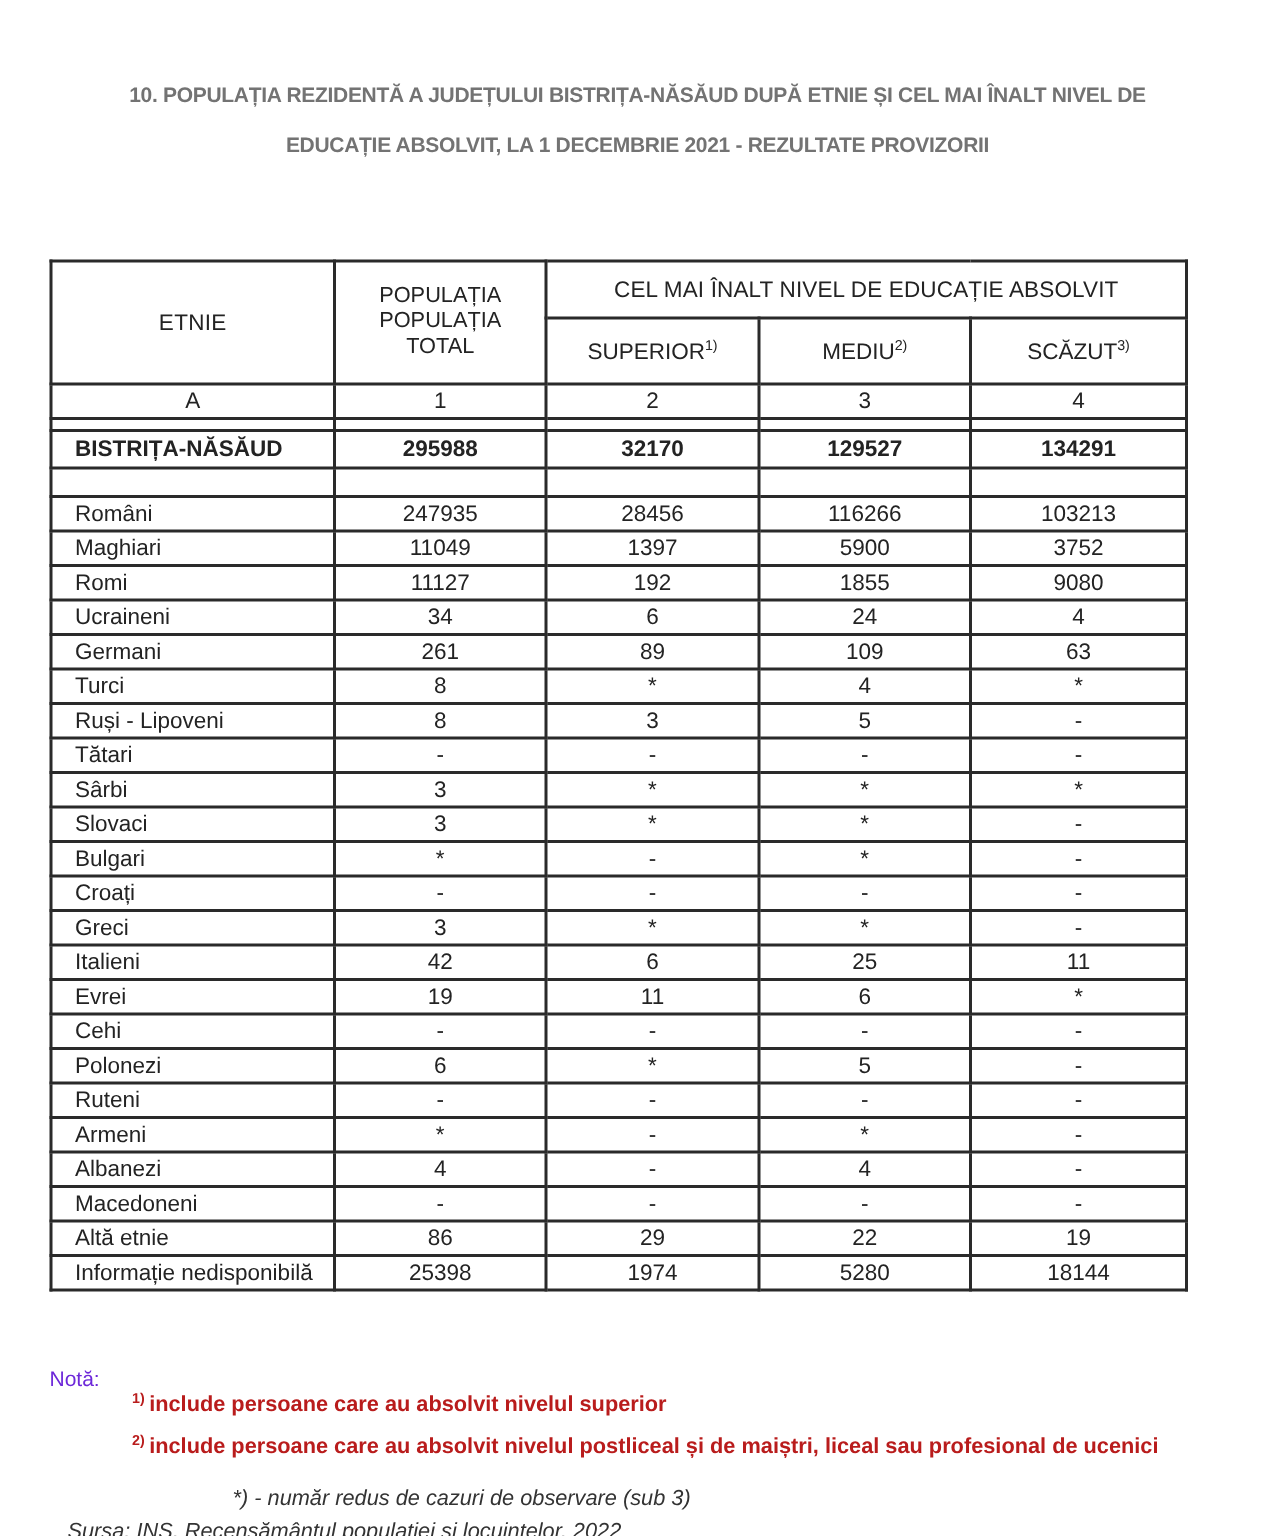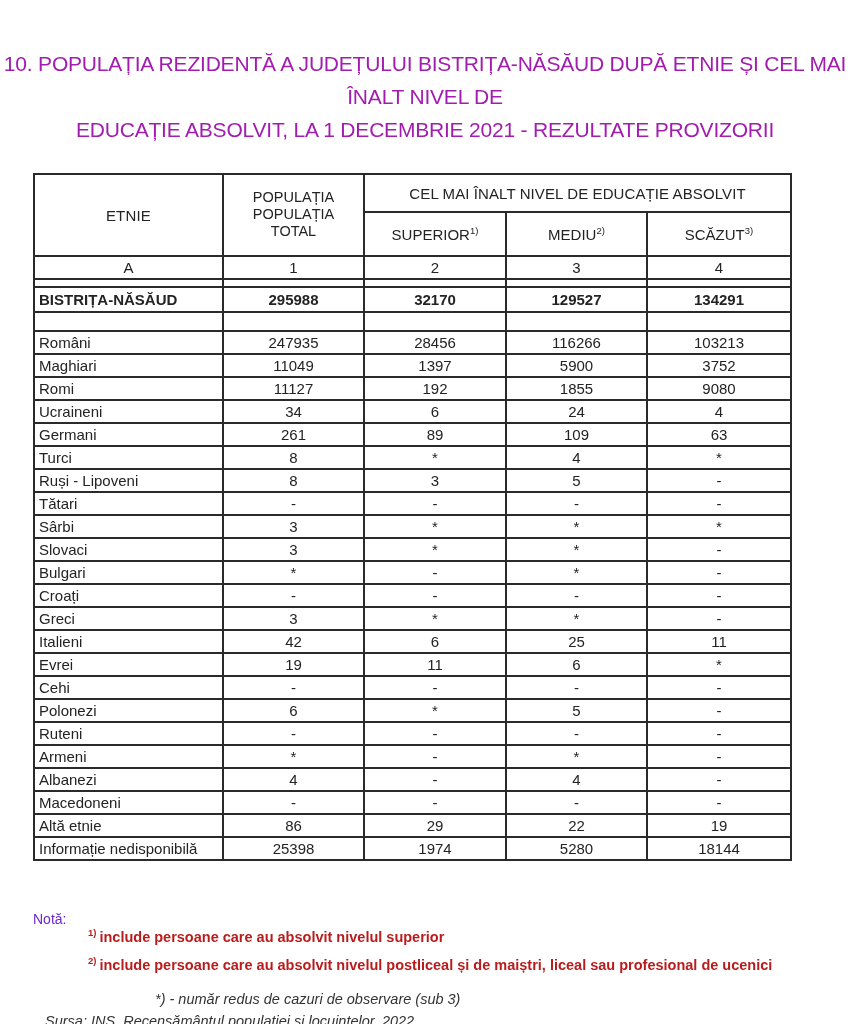--- a/index.html
+++ b/index.html
@@ -7,23 +7,23 @@
     width:850px; height:1024px; overflow:hidden;
     background:#ffffff;
     font-family:"Liberation Sans", sans-serif;
     color:#222222;
   }
   .page { position:relative; width:850px; height:1024px; background:#ffffff; overflow:hidden; }
 
   
   .title {
     position:absolute; top:47px; left:0; right:0;
-    text-align:center; font-weight:400;
-    font-size:21px; line-height:33px; letter-spacing:-0.2px;
-    color:#a21caf;
+    text-align:center; font-weight:700;
+    font-size:14px; line-height:33px; letter-spacing:-0.2px;
+    color:#737373;
   }
 
   
   table.pop {
     position:absolute; left:33px; top:173px; width:757px;
     border-collapse:collapse; table-layout:fixed; color:#232323;
   }
   .pop th, .pop td {
     border:2px solid #2a2a2a; padding:0;
     text-align:center; font-weight:400; font-size:15px;
@@ -36,21 +36,21 @@
   .pop-wrap {
     display:flex; flex-direction:column; justify-content:space-between; align-items:center;
     height:64px; box-sizing:border-box; padding:6px 0 7px;
     font-size:14.5px; line-height:17px;
   }
   .index-row td { height:21px; }
   tbody td { height:21px; }
   tbody tr.thin td { height:6px; }
   tbody tr.sp td { height:17px; }
   tbody tr.bold td { font-weight:700; height:23px; }
-  tbody td.label { text-align:left; padding-left:4px; }
+  tbody td.label { text-align:left; padding-left:15px; }
 
   
   .nota { position:absolute; left:33px; top:911px; font-size:14px; color:#6d28d9; }
   .footnotes { position:absolute; left:88px; top:924px; font-size:14.5px; color:#b91c1c;font-weight:bold; }
   .fn { line-height:17.5px; margin-bottom:6px; white-space:nowrap; }
   .fn sup { font-size:9.5px; margin-right:3px; }
   .star-note {
     position:absolute; left:155px; top:991px;
     font-style:italic; font-size:14.5px; color:#333333; white-space:nowrap;text-align:center;
   }

